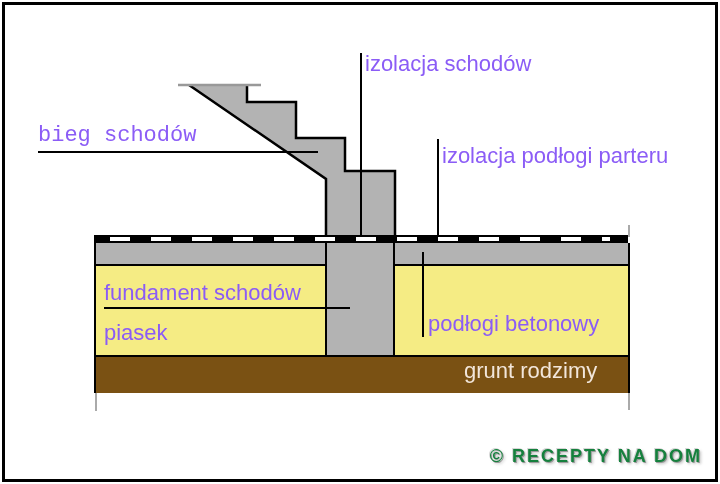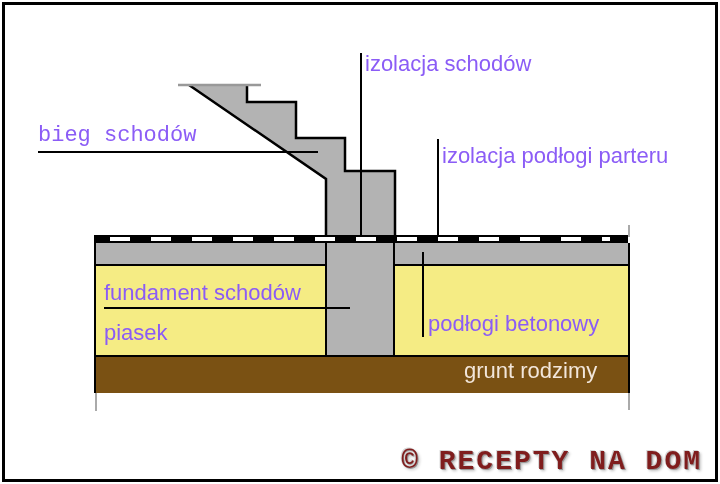--- a/index.html
+++ b/index.html
@@ -57,24 +57,23 @@
     font-size:22px;line-height:1.1;color:#8b5cf6;white-space:nowrap;z-index:6;
   }
   .lbl-stairs-insulation{left:365px;top:52px;}
   .lbl-stair-flight{left:38px;top:124px;font-family:Liberation Mono, monospace;}
   .lbl-floor-insulation{left:442px;top:144px;}
   .lbl-foundation{left:104px;top:281px;}
   .lbl-sand{left:104px;top:321px;}
   .lbl-concrete-underlay{left:428px;top:312px;}
   .lbl-soil{left:464px;top:359px;color:var(--c-soil-text,#f2e6da);}
   .watermark{
-    right:18px;top:447px;z-index:6;font-size:28px;font-weight:bold;
-    letter-spacing:2px;color:#7f1d1d;white-space:nowrap;
+    right:18px;top:447px;z-index:6;font-size:18px;font-weight:bold;
+    letter-spacing:2px;color:#15803d;white-space:nowrap;
     text-shadow:-1px -1px 0 #d6d6d6,1px 1px 0 #9a9a9a,2px 2px 3px #bdbdbd;
-    font-family:Liberation Mono, monospace;
   }
 </style>
 </head>
 <body>
 
 <div id="canvas">
 
   <div class="frame abs"></div>
 
   <div class="abs screed-band"></div>

